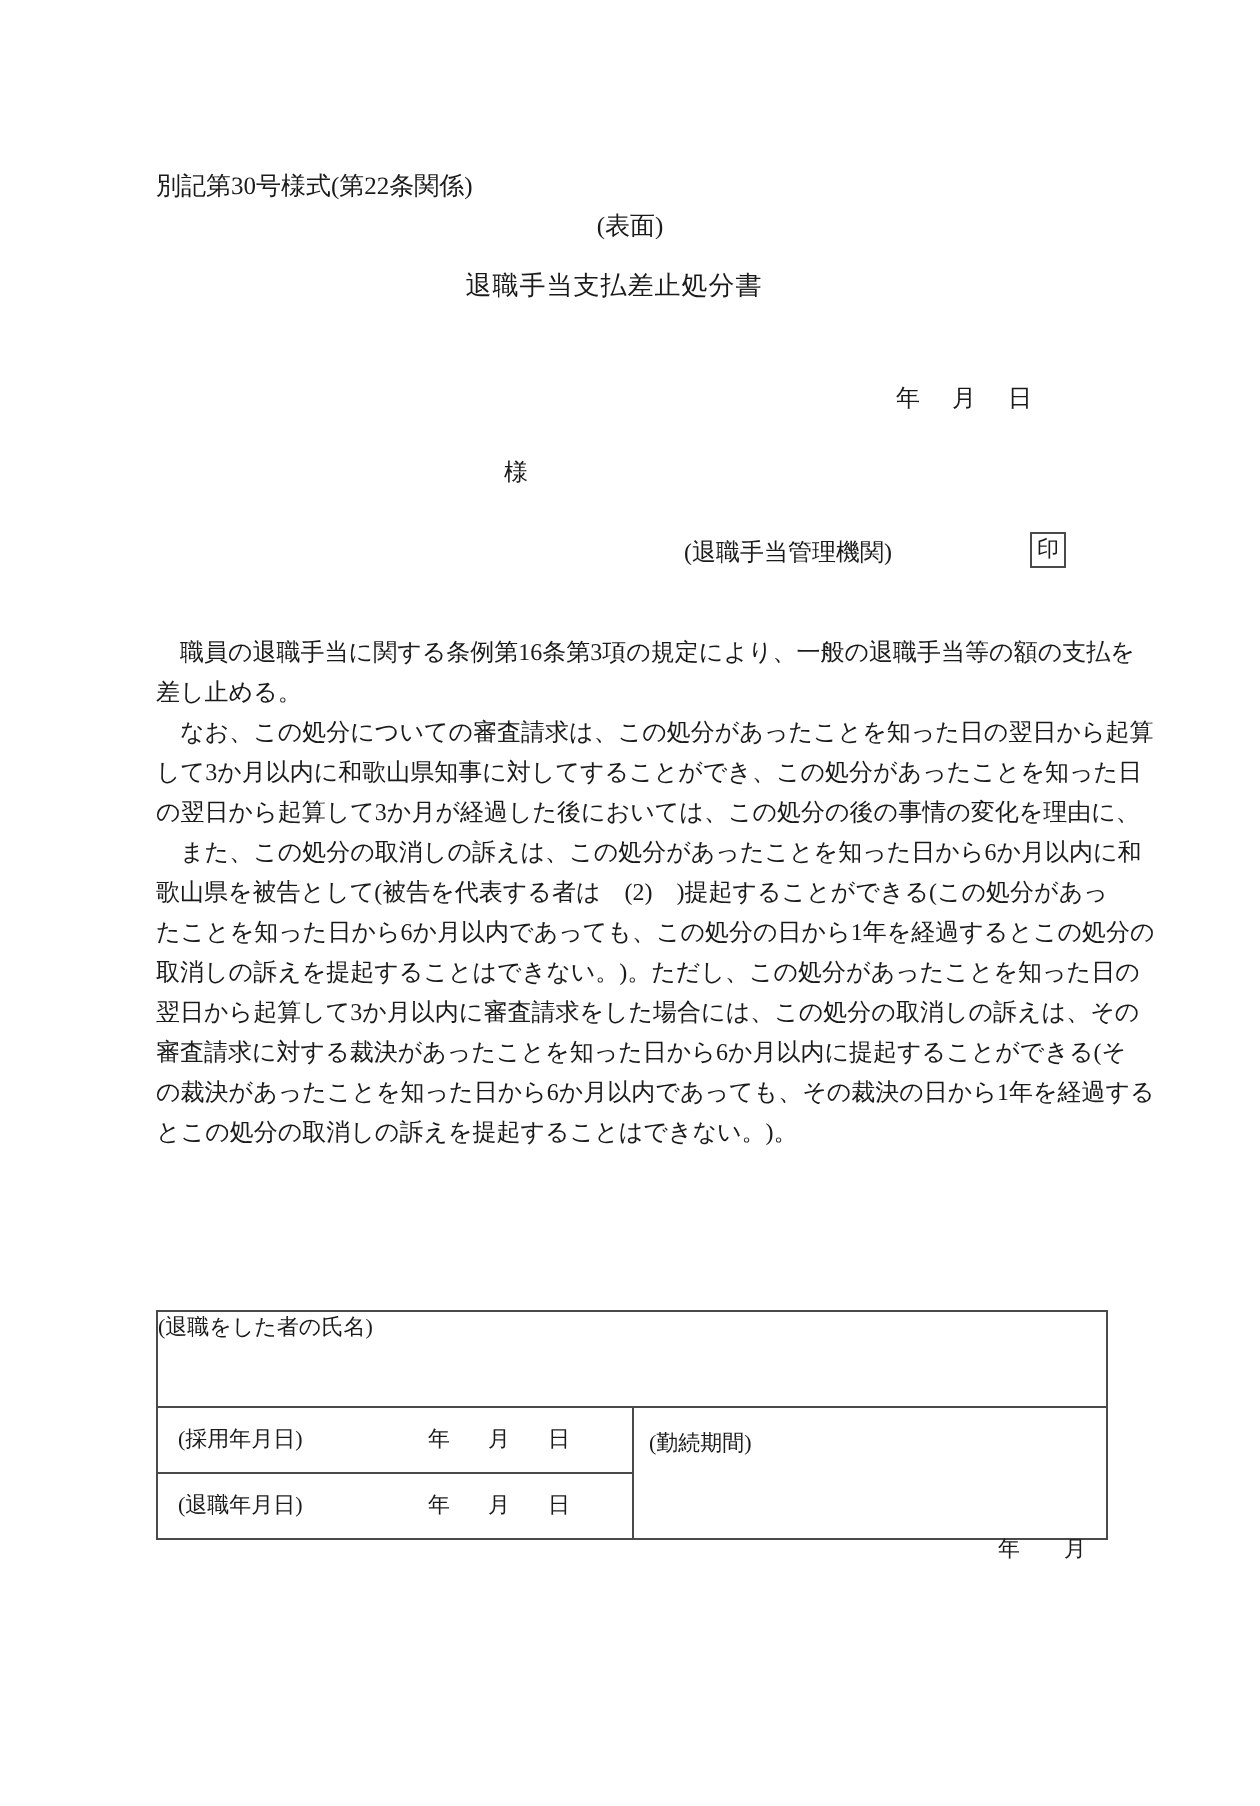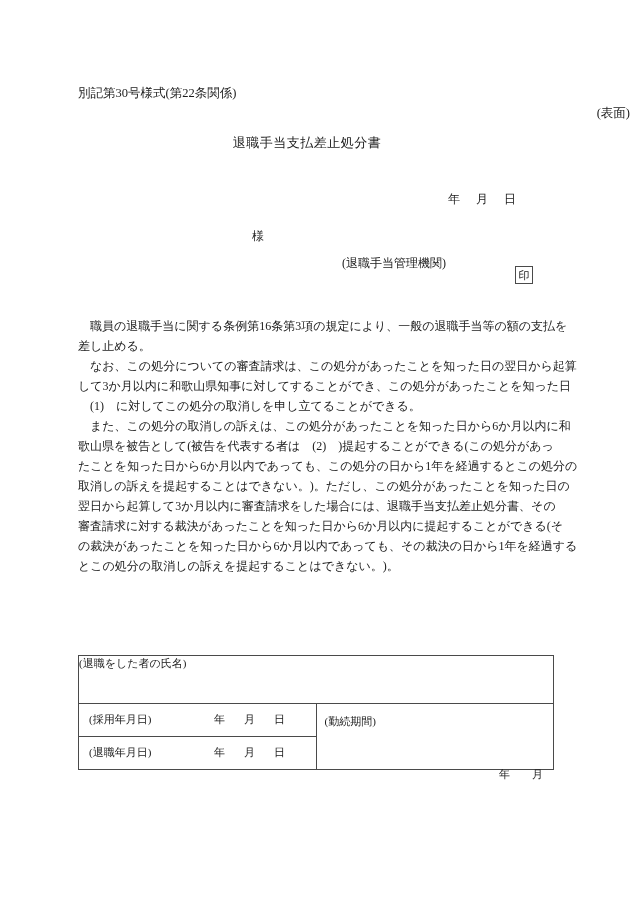--- a/index.html
+++ b/index.html
@@ -13,25 +13,25 @@
     height: 903px;
     background: #ffffff;
     color: #1a1a1a;
     font-family: "Liberation Serif", "DejaVu Serif", serif;
     font-size: 12px;
     overflow: hidden;
   }
   .abs { position: absolute; white-space: nowrap; }
 
   .form-number   { left: 78px;  top: 85px;  font-size: 12.5px; }
-  .side-label    { left: 0; right: 0; top: 105px; text-align: right; font-size: 12.5px; }
+  .side-label    { left: 0; right: 0; top: 105px; text-align: center; font-size: 12.5px; }
   .doc-title     { left: 0; right: 16px; top: 134px; text-align: center; font-size: 13px; letter-spacing: 0.5px; }
   .date-line     { left: 448px; top: 191px; letter-spacing: 2px; }
   .addressee     { left: 252px; top: 228px; }
-  .issuer-label  { left: 342px; top: 255px; text-align: right; }
+  .issuer-label  { left: 342px; top: 268px; text-align: right; }
   .seal-box {
     left: 515px; top: 266px;
     width: 16px; height: 16px;
     border: 1px solid #4a4a4a;
     font-size: 11px; line-height: 16px;
     text-align: center;
   }
 
   .body-text { left: 78px; top: 316px; width: 492px; }
   .body-text .line {
@@ -80,26 +80,26 @@
 
   <div class="abs issuer-label">(退職手当管理機関)</div>
 
   <div class="abs seal-box">印</div>
 
   <div class="abs body-text">
     <div class="line">　職員の退職手当に関する条例第16条第3項の規定により、一般の退職手当等の額の支払を</div>
     <div class="line">差し止める。</div>
     <div class="line">　なお、この処分についての審査請求は、この処分があったことを知った日の翌日から起算</div>
     <div class="line">して3か月以内に和歌山県知事に対してすることができ、この処分があったことを知った日</div>
-    <div class="line">　(1)　に対してこの処分の取消しを申し立てることができる。</div>
+    <div class="line">の翌日から起算して3か月が経過した後においては、この処分の後の事情の変化を理由に、</div>
     <div class="line">　また、この処分の取消しの訴えは、この処分があったことを知った日から6か月以内に和</div>
     <div class="line">歌山県を被告として(被告を代表する者は　(2)　)提起することができる(この処分があっ</div>
     <div class="line">たことを知った日から6か月以内であっても、この処分の日から1年を経過するとこの処分の</div>
     <div class="line">取消しの訴えを提起することはできない。)。ただし、この処分があったことを知った日の</div>
-    <div class="line">翌日から起算して3か月以内に審査請求をした場合には、退職手当支払差止処分書、その</div>
+    <div class="line">翌日から起算して3か月以内に審査請求をした場合には、この処分の取消しの訴えは、その</div>
     <div class="line">審査請求に対する裁決があったことを知った日から6か月以内に提起することができる(そ</div>
     <div class="line">の裁決があったことを知った日から6か月以内であっても、その裁決の日から1年を経過する</div>
     <div class="line">とこの処分の取消しの訴えを提起することはできない。)。</div>
   </div>
 
   <table class="info-table">
     <tbody>
         <tr>
       <td colspan="2" class="name-cell">
         <span>(退職をした者の氏名)</span>

